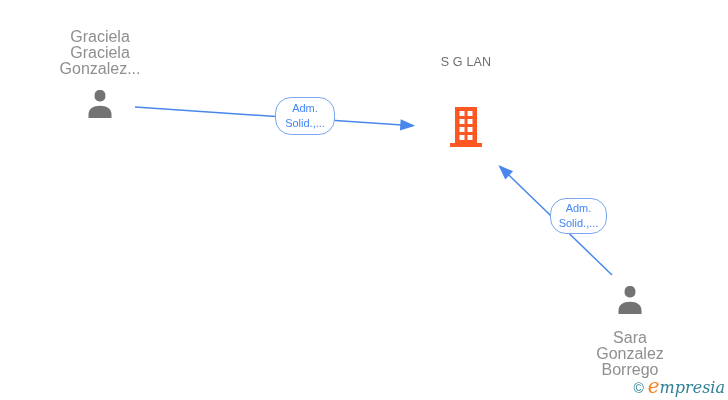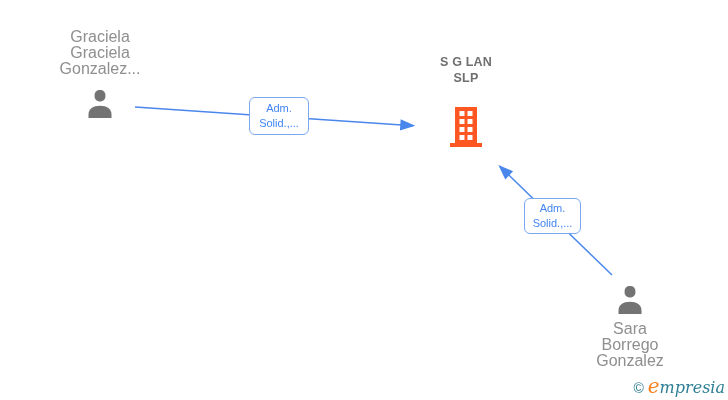--- a/index.html
+++ b/index.html
@@ -15,39 +15,40 @@
   .node-label{
     position:absolute;
     text-align:center;
     color:#8f8f8f;
     font-size:16px;
     line-height:16px;
     cursor:pointer;
   }
   .company-label{
     color:#6f6f6f;
-    font-weight:bold;
+    font-weight:normal;
     font-size:12.5px;
     letter-spacing:.2px;
   }
   .node-icon{position:absolute;cursor:pointer;}
 
   .edge-label{
     position:absolute;
     box-sizing:border-box;
     background:#ffffff;
     border:1.5px solid #7aa7f0;
-    border-radius:6px;
+    border-radius:16px;
     color:#4285f4;
     font-size:11px;
     line-height:15px;
     text-align:center;
     display:flex;
     flex-direction:column;
     justify-content:center;
+    margin-left:26px;
   }
 
   .watermark{
     position:absolute;
     right:3px;
     bottom:3px;
     display:flex;
     align-items:baseline;
     cursor:pointer;
     font-family:"DejaVu Serif", serif;
@@ -91,45 +92,44 @@
     <div>Graciela</div>
     <div>Gonzalez...</div>
   </div>
   <svg class="node-icon" style="left:87px;top:90px;" width="26" height="28" viewBox="0 0 26 28">
     <rect x="7.6" y="0" width="10.8" height="11.5" rx="4.8" fill="#737373"></rect>
     <path d="M1.5,28 L1.5,24.5 C1.5,18.8 6.2,15.8 13,15.8 C19.8,15.8 24.5,18.8 24.5,24.5 L24.5,28 Z" fill="#737373"></path>
   </svg>
 
   <div class="node-label company-label" style="left:396px;top:54px;width:140px;">
     <div>S G LAN</div>
-    <div>SLP</div>
   </div>
   <svg class="node-icon" style="left:448px;top:107px;" width="36" height="40" viewBox="0 0 36 40">
     <rect x="7" y="0" width="22" height="37" fill="#ff5722"></rect>
     <rect x="2" y="36" width="32" height="4" fill="#ff5722"></rect>
     <g fill="#ffffff">
       <rect x="11.5" y="4" width="5" height="5"></rect>
       <rect x="19.5" y="4" width="5" height="5"></rect>
       <rect x="11.5" y="12" width="5" height="5"></rect>
       <rect x="19.5" y="12" width="5" height="5"></rect>
       <rect x="11.5" y="20" width="5" height="5"></rect>
       <rect x="19.5" y="20" width="5" height="5"></rect>
       <rect x="11.5" y="28" width="5" height="5"></rect>
       <rect x="19.5" y="28" width="5" height="5"></rect>
     </g>
   </svg>
 
   <svg class="node-icon" style="left:617px;top:286px;" width="26" height="28" viewBox="0 0 26 28">
     <rect x="7.6" y="0" width="10.8" height="11.5" rx="4.8" fill="#737373"></rect>
     <path d="M1.5,28 L1.5,24.5 C1.5,18.8 6.2,15.8 13,15.8 C19.8,15.8 24.5,18.8 24.5,24.5 L24.5,28 Z" fill="#737373"></path>
   </svg>
-  <div class="node-label" style="left:570px;top:321px;width:120px;">
+  <div class="node-label" style="left:570px;top:330px;width:120px;">
     <div>Sara</div>
+    <div>Gonzalez</div>
     <div>Borrego</div>
-    <div>Gonzalez</div>
   </div>
 
   <div class="edge-label" style="left:249px;top:97px;width:60px;height:38px;">
     <div>Adm.</div>
     <div>Solid.,...</div>
   </div>
   <div class="edge-label" style="left:524px;top:198px;width:57px;height:36px;">
     <div>Adm.</div>
     <div>Solid.,...</div>
   </div>

